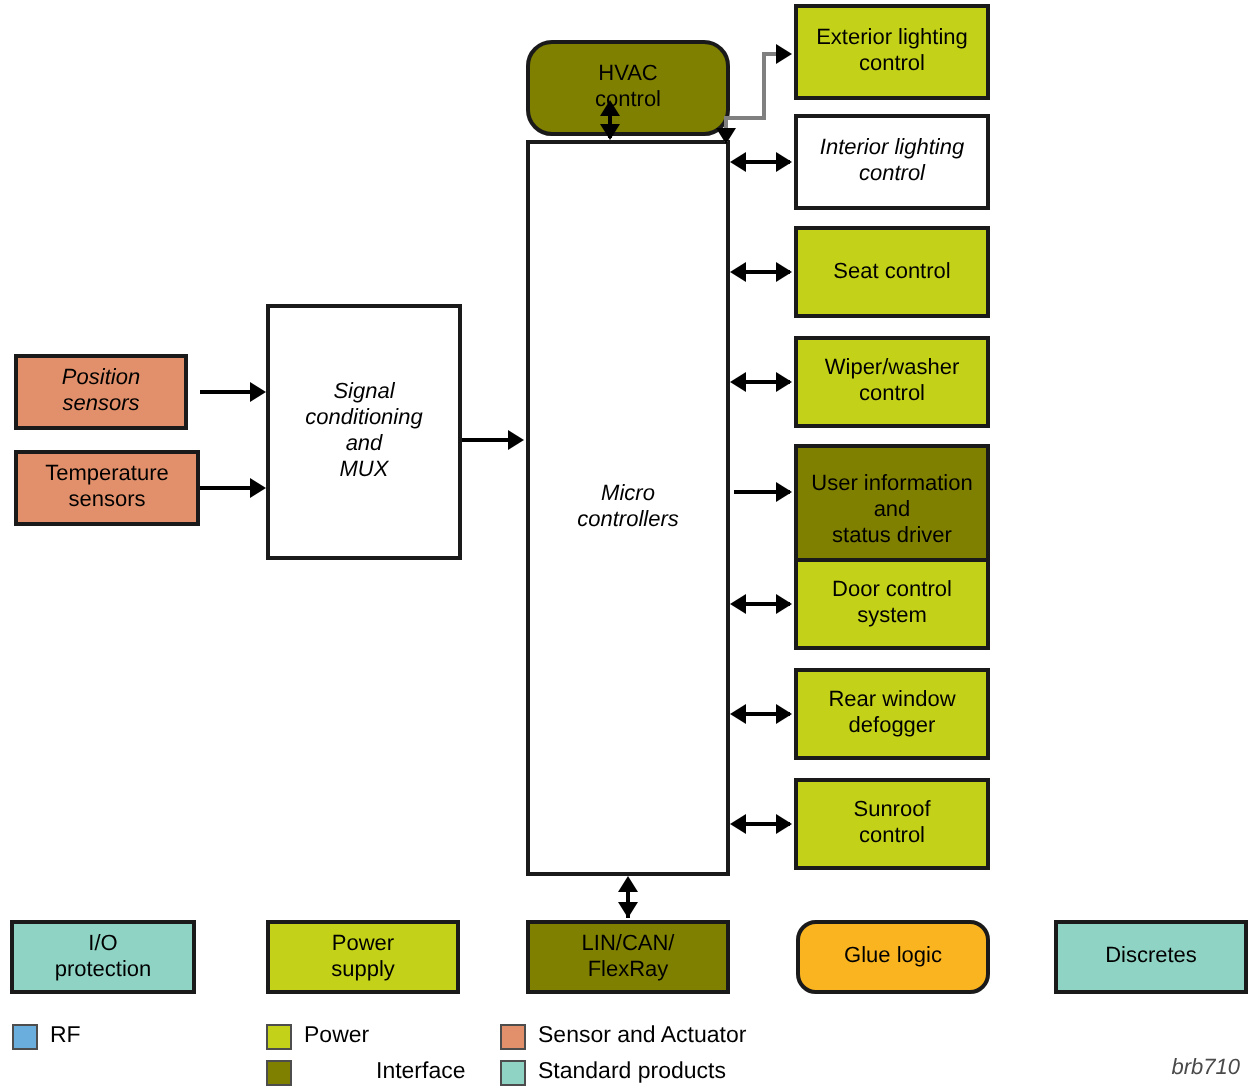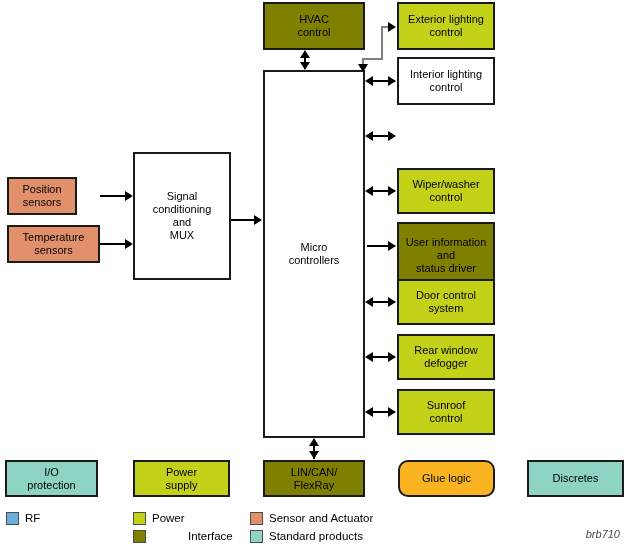--- a/index.html
+++ b/index.html
@@ -29,21 +29,21 @@
     justify-content: center;
     text-align: center;
     font-size: 11px;
     line-height: 13px;
     color: #000000;
     white-space: pre-line;
     letter-spacing: 0px;
   }
 
   
-  .f-white    { background: #ffffff; }
+  .f-white    { background: #ffffff; font-style: italic; }
   .f-power    { background: #c3d119; }
   .f-interface{ background: #808000; }
   .f-sensor   { background: #e2906b; }
   .f-standard { background: #8ed3c4; }
   .f-process  { background: #fab420; border-radius: 10px; }
 
   
   .ln {
     position: absolute;
     background: #000000;
@@ -105,43 +105,44 @@
     font-size: 11px;
     font-style: italic;
     color: #4a4a4a;
   }
 </style>
 </head>
 <body>
 
 <div id="canvas">
 
-  <div class="blk f-interface" style="left:263px; top:2px; width:102px; height:48px;">HVAC
+  <div class="blk f-interface" style="left:263px; top:20px; width:102px; height:48px;border-radius:13px;">HVAC
 control</div>
 
   <div class="blk f-white" style="left:263px; top:70px; width:102px; height:368px;">Micro
 controllers</div>
 
-  <div class="blk f-sensor" style="left:7px; top:177px; width:70px; height:38px;">Position
+  <div class="blk f-sensor" style="left:7px; top:177px; width:87px; height:38px;font-style:italic;">Position
 sensors</div>
 
   <div class="blk f-sensor" style="left:7px; top:225px; width:93px; height:38px;">Temperature
 sensors</div>
 
   <div class="blk f-white" style="left:133px; top:152px; width:98px; height:128px;">Signal
 conditioning
 and
 MUX</div>
 
   <div class="blk f-power" style="left:397px; top:2px; width:98px; height:48px;">Exterior lighting
 control</div>
 
   <div class="blk f-white" style="left:397px; top:57px; width:98px; height:48px;">Interior lighting
 control</div>
 
+  <div class="blk f-power" style="left:397px; top:113px; width:98px; height:46px;">Seat control</div>
 
   <div class="blk f-power" style="left:397px; top:168px; width:98px; height:46px;">Wiper/washer
 control</div>
 
   <div class="blk f-interface" style="left:397px; top:222px; width:98px; height:66px;">User information
 and
 status driver</div>
 
   <div class="blk f-power" style="left:397px; top:334px; width:98px; height:46px;">Rear window
 defogger</div>

